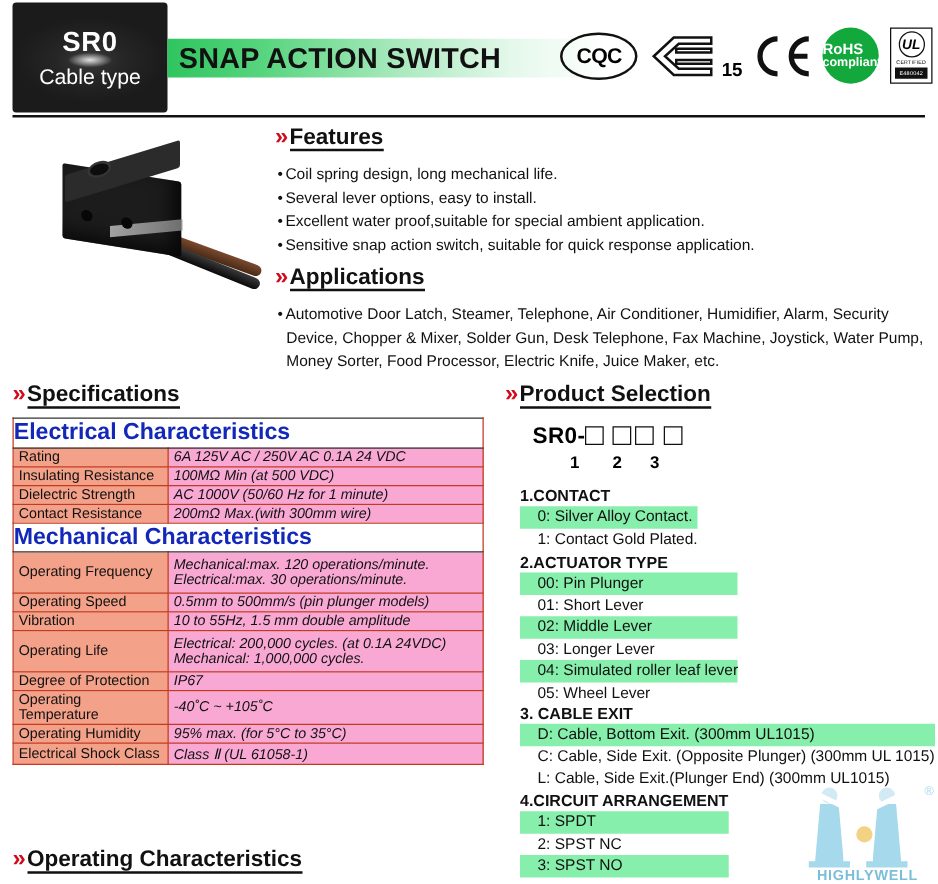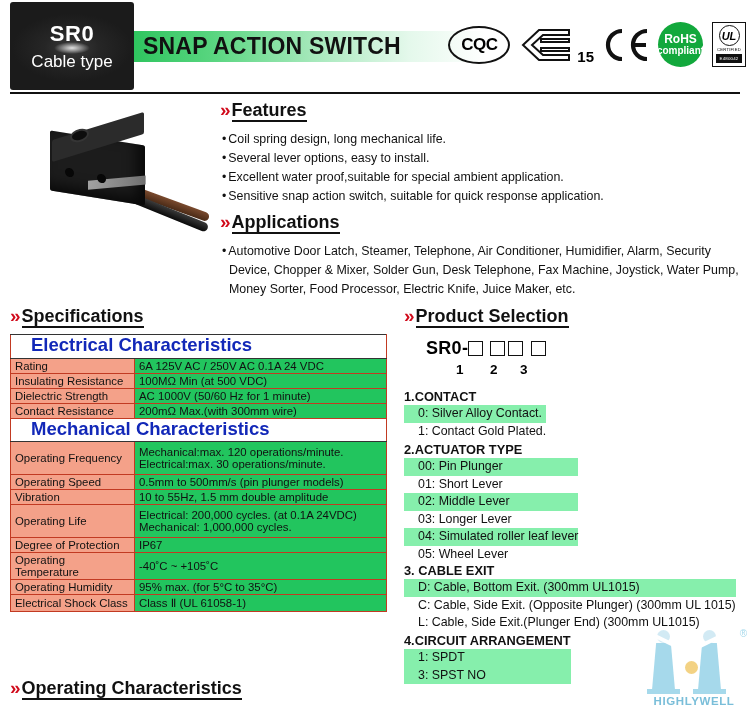--- a/index.html
+++ b/index.html
@@ -50,21 +50,21 @@
     display: flex; align-items: center; justify-content: center;
     font-size: 17px; font-weight: bold; letter-spacing: -.5px;
   }
   .enec { display: flex; align-items: flex-end; gap: 2px; }
   .enec-15 { font-size: 15px; font-weight: bold; }
   .ce { display: flex; align-items: center; gap: 1px; }
   .rohs {
     width: 45px; height: 45px; border-radius: 50%;
     background: #12a83c; color: #fff;
     display: flex; flex-direction: column;
-    align-items: center; justify-content: center;
+    align-items: flex-start; justify-content: center;
     line-height: 1.05;
   }
   .rohs-a { font-size: 12px; font-weight: bold; }
   .rohs-b { font-size: 10px; font-weight: bold; }
   .ul-box {
     width: 34px; height: 45px; border: 1.4px solid #111;
     display: flex; flex-direction: column; align-items: center;
     justify-content: flex-start; padding-top: 2px; background: #fff;
   }
   .ul-ring {
@@ -147,39 +147,39 @@
 
   
   .spec-table {
     position: absolute; left: 10px; top: 334px;
     width: 377px; border-collapse: collapse;
     border: 1.3px solid #c23a22;
   }
   .spec-table td { border: 1px solid #c23a22; padding: 1px 4px; font-size: 11.4px; vertical-align: middle; }
   .grp td {
     background: #ffffff; color: #1228b8;
-    font-size: 18.5px; font-weight: bold; padding: 0px 4px 2px 20px;
+    font-size: 18.5px; font-weight: bold; padding: 0px 4px 2px 0;
     border-left: 1.3px solid #c23a22; border-right: 1.3px solid #c23a22;
     border-top: 1.3px solid #333; border-bottom: 1.3px solid #333;
     line-height: 1.12;
   }
   .k { background: #f4a189; width: 124px; color: #111; }
-  .v { background: #22c55e; color: #111; }
+  .v { background: #f9a8d4; color: #111; font-style: italic; }
   .v .l2 { display: block; }
   .r-tall td { height: 33px; }
 
   
   .partno { position: absolute; left: 414px; top: 338px; display: flex; align-items: center; }
   .partno-txt { font-size: 18px; font-weight: bold; letter-spacing: .3px; margin-left: 12px; }
   .pbox { width: 15px; height: 15px; border: 1.6px solid #111; background: #fff; }
   .gap-s { width: 7px; } .gap-m { width: 3px; } .gap-l { width: 8px; }
   .partno-nums { position: absolute; left: 414px; top: 362px; height: 16px; }
   .pnum { position: absolute; font-size: 13.5px; font-weight: bold; }
 
-  .ps-group { position: absolute; left: 404px; font-size: 12.6px; }
+  .ps-group { position: absolute; left: 416px; font-size: 12.6px; }
   .ps-title { font-weight: bold; font-size: 12.8px; line-height: 17px; color: #111; }
   .ps-opt { font-size: 12.4px; line-height: 17.5px; padding-left: 14px; color: #111; }
   .ps-opt.hi { background: #86efac; }
 
   
   .wm { position: absolute; left: 640px; top: 628px; width: 108px; height: 79px; opacity: .92; }
   .wm-leg {
     position: absolute; bottom: 17px; width: 23px; height: 47px;
     background: #9fd6ea;
     clip-path: polygon(18% 0%, 82% 0%, 100% 100%, 0% 100%);
@@ -399,20 +399,21 @@
 <div class="ps-group" style="top:562px">
   <div class="ps-title">3. CABLE EXIT</div>
   <div class="ps-opt hi">D: Cable, Bottom Exit. (300mm UL1015)</div>
   <div class="ps-opt">C: Cable, Side Exit. (Opposite Plunger) (300mm UL 1015)</div>
   <div class="ps-opt">L: Cable, Side Exit.(Plunger End) (300mm UL1015)</div>
 </div>
 
 <div class="ps-group" style="top:632px">
   <div class="ps-title">4.CIRCUIT ARRANGEMENT</div>
   <div class="ps-opt hi">1: SPDT</div>
+  <div class="ps-opt">2: SPST NC</div>
   <div class="ps-opt hi">3: SPST NO</div>
 </div>
 
 <div class="wm">
   <div class="wm-r">®</div>
   <div class="wm-dot l"></div>
   <div class="wm-dot r"></div>
   <div class="wm-leg l"></div>
   <div class="wm-leg r"></div>
   <div class="wm-arm l"></div>

